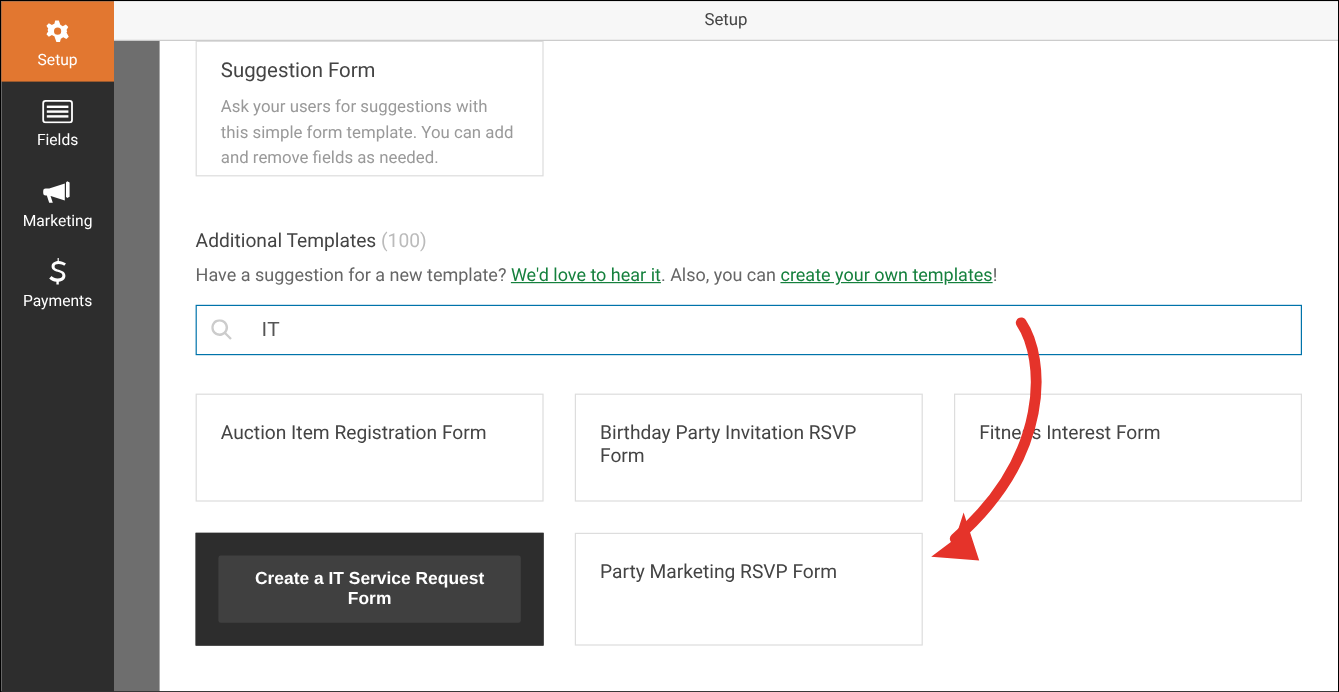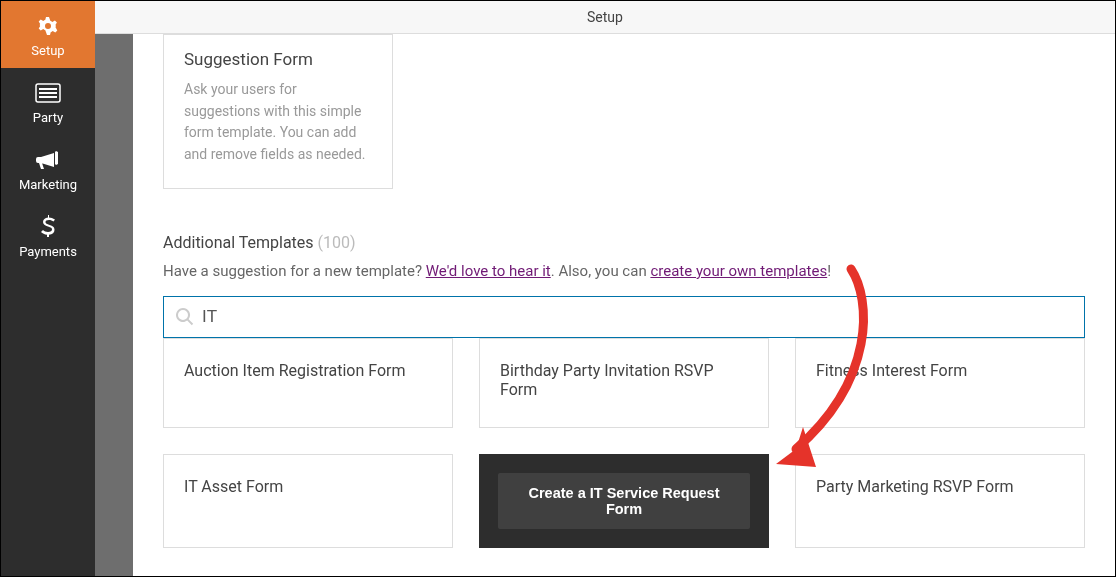--- a/index.html
+++ b/index.html
@@ -9,31 +9,31 @@
     .sidebar-item { display: flex; flex-direction: column; align-items: center; justify-content: center; padding: 12px 0 10px; cursor: pointer; color: #fff; font-size: 13px; gap: 4px; }
     .sidebar-item.active { background: #e27730; }
     .sidebar-icon { width: 26px; height: 26px; display: flex; align-items: center; justify-content: center; }
     .sidebar-label { font-size: 13px; }
     
     .header { position: absolute; left: 94px; top: 0; right: 0; height: 33px; background: #f7f7f7; border-bottom: 1px solid #ddd; display: flex; align-items: center; justify-content: center; color: #444; font-size: 14px; }
     
     .content-wrap { position: absolute; left: 94px; top: 33px; right: 0; bottom: 0; background: #6e6e6e; overflow: hidden; }
     .content-inner { position: absolute; left: 38px; top: 0; right: 0; bottom: 0; background: #fff; padding: 0 30px 20px 30px; overflow: hidden; }
     
-    .template-card { border: 1px solid #ddd; padding: 14px 20px 22px; background: #fff; width: 230px; }
+    .template-card { border: 1px solid #ddd; padding: 14px 20px 2px; background: #fff; width: 290px; }
     .template-card .title { font-size: 17px; font-weight: 400; color: #444; margin-bottom: 10px; }
     .template-card .desc { font-size: 14px; color: #999; line-height: 1.55; }
     
     .section-title { font-size: 16px; color: #444; margin-top: 44px; margin-bottom: 10px; font-weight: 400; }
     .section-title .count { color: #bbb; }
     
     .subtitle { font-size: 15px; color: #666; margin-bottom: 16px; }
-    .subtitle a { color: #701a75; text-decoration: underline; }
+    .subtitle a { color: #15803d; text-decoration: underline; }
     
-    .search-row { border: 1px solid #0073aa; padding: 10px 12px; display: flex; align-items: center; gap: 8px; }
+    .search-row { border: 1px solid #0073aa; padding: 10px 12px; display: flex; align-items: center; gap: 24px; margin-bottom: 32px; }
     .search-row svg { flex-shrink: 0; }
     .search-row input { border: none; outline: none; font-size: 17px; color: #555; flex: 1; }
     
     .grid { display: grid; grid-template-columns: repeat(3, 1fr); gap: 26px; }
     .grid-card { border: 1px solid #ddd; padding: 22px 20px; min-height: 90px; background: #fff; display: flex; align-items: flex-start; }
     .grid-card .name { font-size: 16px; color: #444; }
     .grid-card.highlighted { background: #2d2d2d; border-color: #2d2d2d; align-items: center; justify-content: center; padding: 18px; }
     .create-btn { background: #404040; color: #fff; padding: 12px 18px; font-size: 14.5px; border: none; cursor: pointer; border-radius: 2px; font-weight: 600; }
     
     .arrow-annotation { position: absolute; pointer-events: none; z-index: 100; }
@@ -52,21 +52,21 @@
   </div>
   <div class="sidebar-item">
     <span class="sidebar-icon">
       <svg width="26" height="20" viewBox="0 0 26 20" fill="#fff">
           <rect x="1" y="1" width="24" height="18" rx="2" fill="none" stroke="#fff" stroke-width="1.5"></rect>
           <rect x="4" y="5" width="18" height="2"></rect>
           <rect x="4" y="9" width="18" height="2"></rect>
           <rect x="4" y="13" width="18" height="2"></rect>
         </svg>
     </span>
-    <span class="sidebar-label">Party</span>
+    <span class="sidebar-label">Fields</span>
   </div>
   <div class="sidebar-item">
     <span class="sidebar-icon">
       <svg width="26" height="22" viewBox="0 0 26 22" fill="#fff">
           <path d="M21 2l-1 1v12l1 1 2-1V3l-2-1zM19 4L6 8H3a2 2 0 00-2 2v2a2 2 0 002 2h1l2 6h3l-2-6h-1l13 4V4z"></path>
         </svg>
     </span>
     <span class="sidebar-label">Marketing</span>
   </div>
   <div class="sidebar-item">
@@ -110,23 +110,20 @@
     <div class="grid">
       <div class="grid-card">
         <span class="name">Auction Item Registration Form</span>
       </div>
       <div class="grid-card">
         <span class="name">Birthday Party Invitation RSVP Form</span>
       </div>
       <div class="grid-card">
         <span class="name">Fitness Interest Form</span>
       </div>
-      <div class="grid-card">
-        <span class="name">IT Asset Form</span>
-      </div>
       <div class="grid-card highlighted">
         <button class="create-btn">Create a IT Service Request Form</button>
       </div>
       <div class="grid-card">
         <span class="name">Party Marketing RSVP Form</span>
       </div>
     </div>
 
   </div>
 </div>

